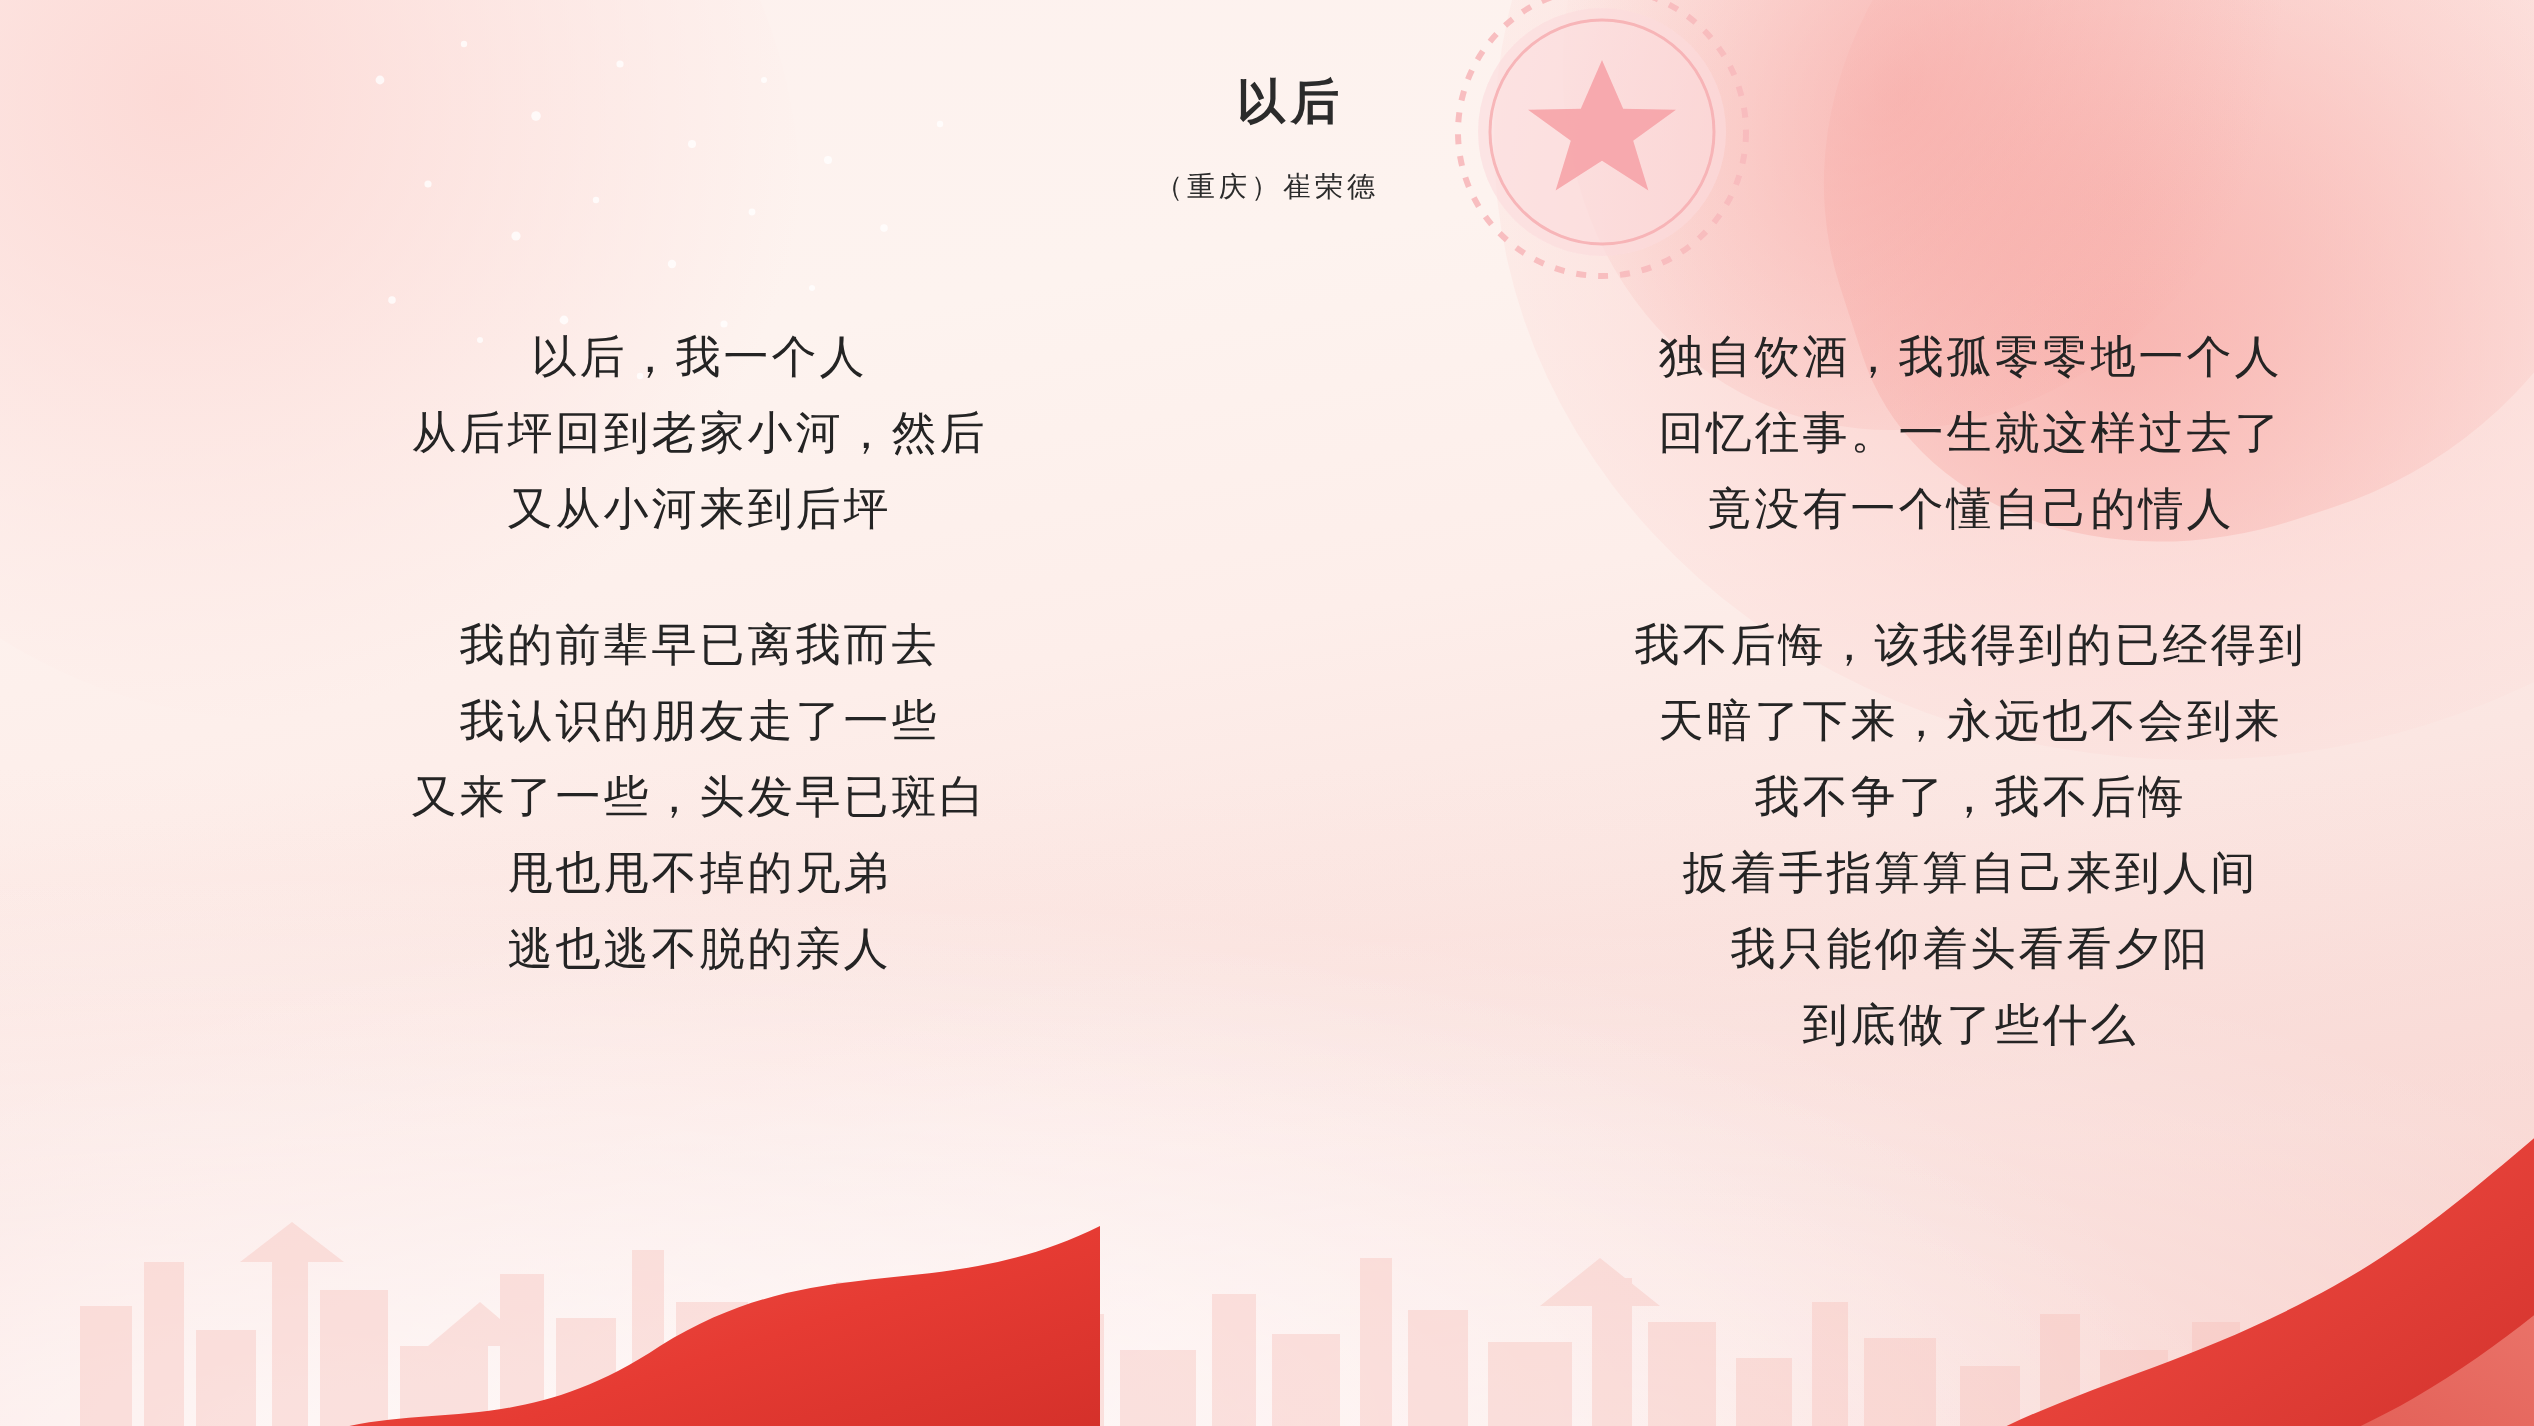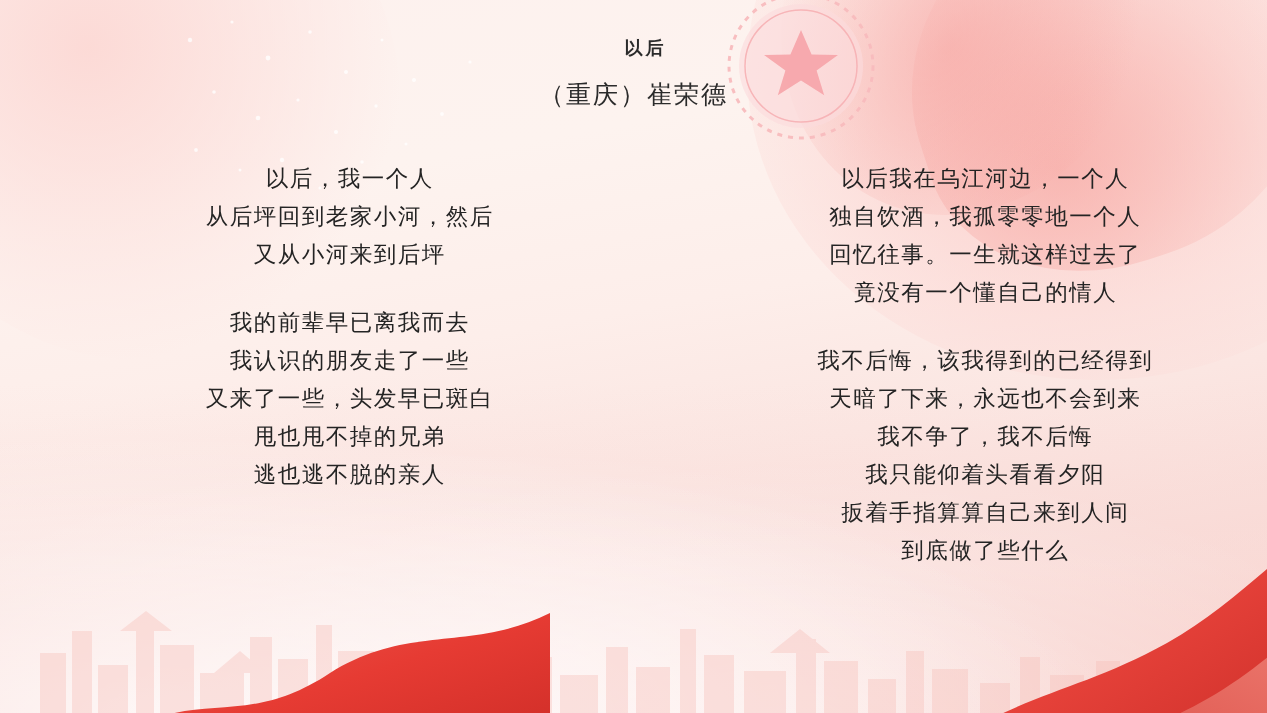--- a/index.html
+++ b/index.html
@@ -73,30 +73,30 @@
 
   
   .header {
     position: absolute;
     left: 0; top: 38px;
     width: 1267px;
     text-align: center;
     z-index: 5;
   }
   .poem-title {
-    font-size: 18px;
+    font-size: 24px;
     color: #2b2b2b;
     letter-spacing: 3px;
     line-height: 1.2;
     font-weight: 600;
     padding-left: 24px;
   }
   .poem-author {
     margin-top: 18px;
-    font-size: 25px;
+    font-size: 14px;
     color: #2b2b2b;
     letter-spacing: 2px;
   }
 
   
   .columns {
     position: absolute;
     top: 160px;
     left: 0;
     width: 1267px;
@@ -273,29 +273,28 @@
         <div class="verse-line">我的前辈早已离我而去</div>
         <div class="verse-line">我认识的朋友走了一些</div>
         <div class="verse-line">又来了一些，头发早已斑白</div>
         <div class="verse-line">甩也甩不掉的兄弟</div>
         <div class="verse-line">逃也逃不脱的亲人</div>
       </div>
     </div>
 
     <div class="column column-right">
       <div class="stanza">
-        <div class="verse-line">以后我在乌江河边，一个人</div>
         <div class="verse-line">独自饮酒，我孤零零地一个人</div>
         <div class="verse-line">回忆往事。一生就这样过去了</div>
         <div class="verse-line">竟没有一个懂自己的情人</div>
       </div>
       <div class="stanza">
         <div class="verse-line">我不后悔，该我得到的已经得到</div>
         <div class="verse-line">天暗了下来，永远也不会到来</div>
         <div class="verse-line">我不争了，我不后悔</div>
+        <div class="verse-line">扳着手指算算自己来到人间</div>
         <div class="verse-line">我只能仰着头看看夕阳</div>
-        <div class="verse-line">扳着手指算算自己来到人间</div>
         <div class="verse-line">到底做了些什么</div>
       </div>
     </div>
   </div>
 
 </div>
 
 </body></html>

